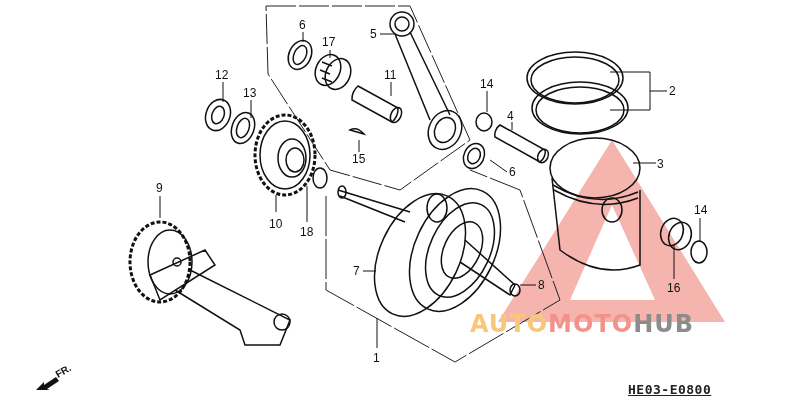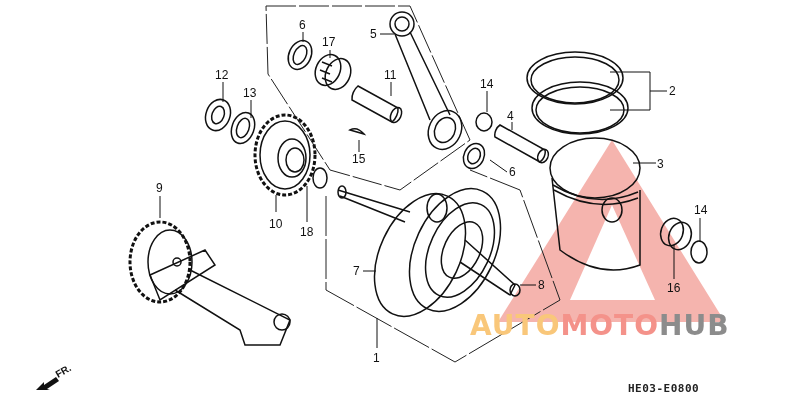--- a/index.html
+++ b/index.html
@@ -1,21 +1,21 @@
 <!DOCTYPE html>
 <html><head>
 <meta charset="utf-8">
 <style>
   html, body { margin:0; padding:0; background:#ffffff; }
   body { width:800px; height:400px; overflow:hidden; position:relative; font-family:"Liberation Sans", sans-serif; }
   .canvas { position:absolute; left:0; top:0; width:800px; height:400px; }
   svg text { font-family:"Liberation Sans", sans-serif; }
   .lbl { font-size:12px; fill:#111; }
-  .code { position:absolute; left:628px; top:382px; font-family:"DejaVu Sans Mono", monospace; font-size:11px; font-weight:bold; color:#222; letter-spacing:0.5px; }
-  .wm { position:absolute; left:470px; top:312px; font-family:"DejaVu Sans", sans-serif; font-weight:bold; font-size:28px; letter-spacing:1px; line-height:1; }
+  .code { position:absolute; left:628px; top:382px; font-family:"DejaVu Sans Mono", monospace; font-size:13px; font-weight:bold; color:#222; letter-spacing:0.5px;text-decoration:underline; }
+  .wm { position:absolute; left:470px; top:312px; font-family:"DejaVu Sans", sans-serif; font-weight:bold; font-size:24px; letter-spacing:1px; line-height:1; }
   .wm span { display:inline-block; }
   .fr { position:absolute; left:36px; top:366px; }
 </style>
 </head>
 <body>
 
 <div class="canvas">
 <svg width="800" height="400" viewBox="0 0 800 400" xmlns="http://www.w3.org/2000/svg">
 
   <g opacity="0.75">

